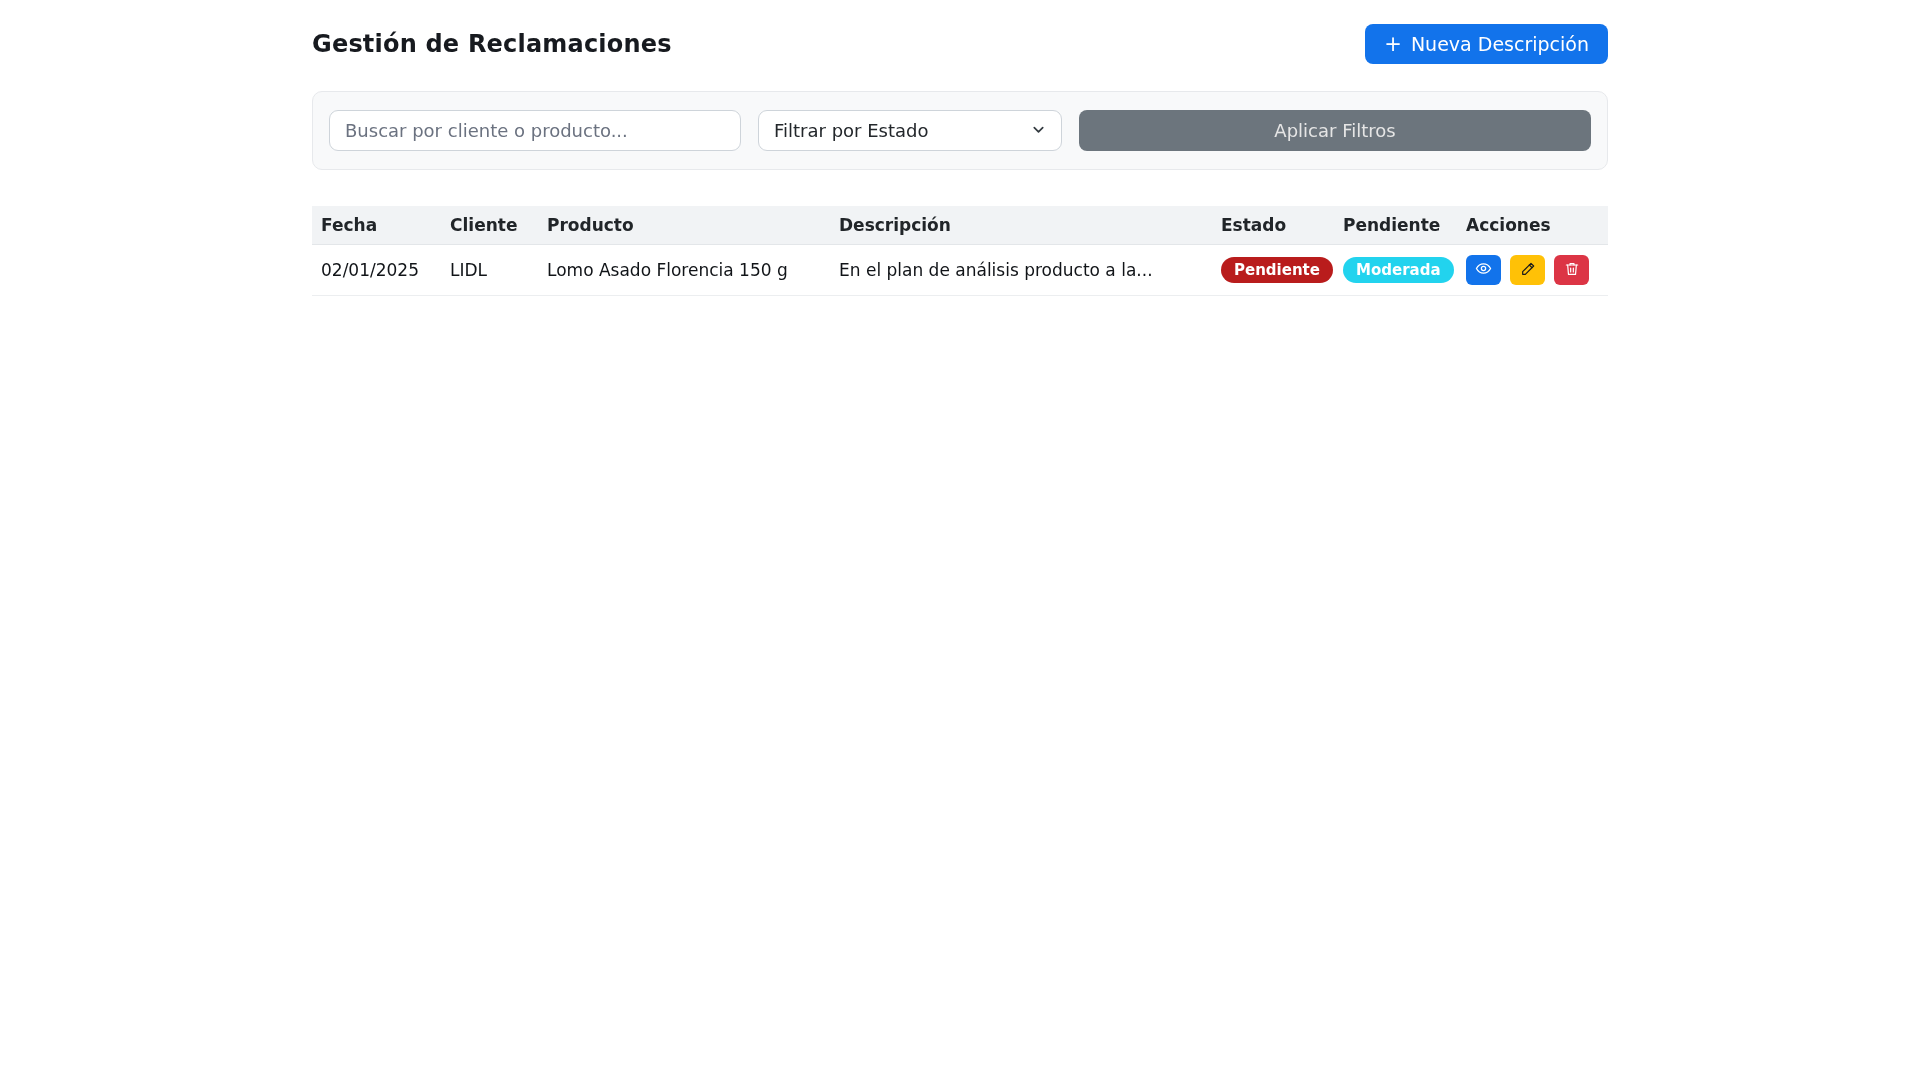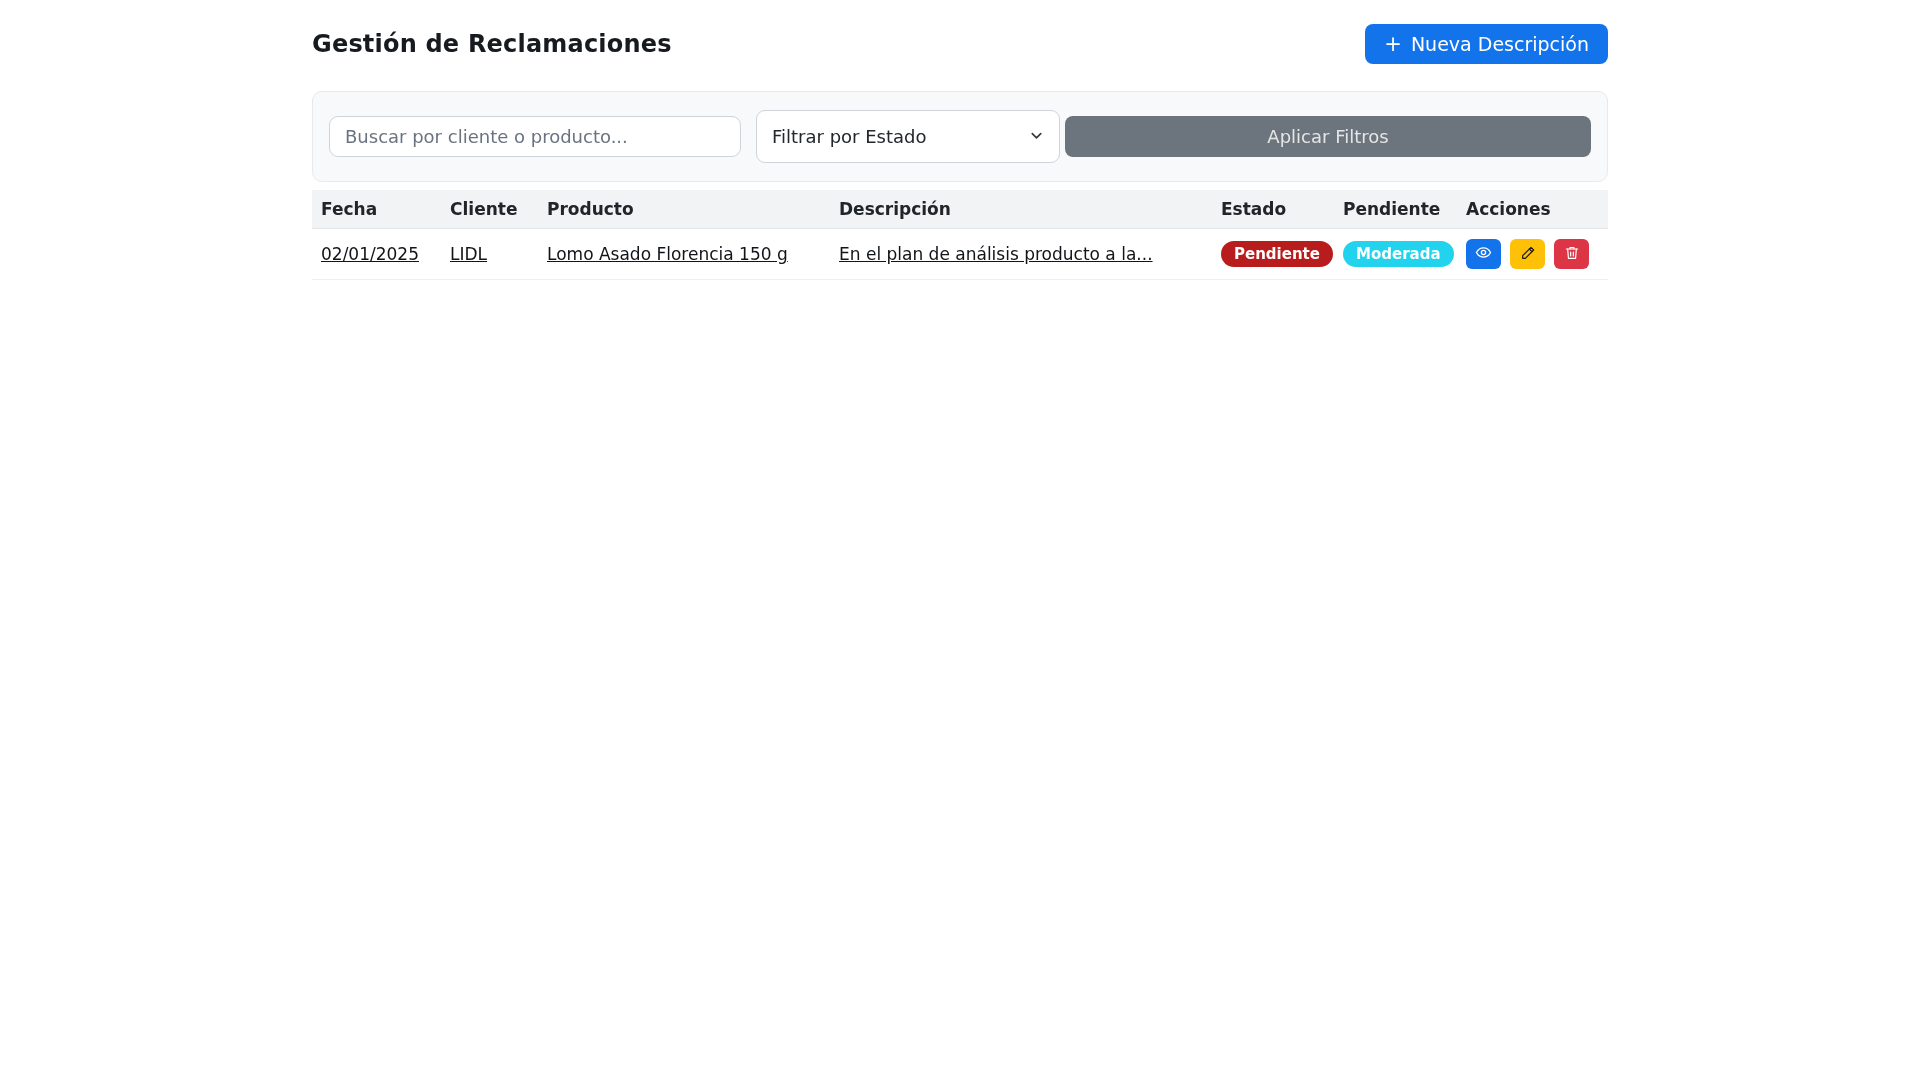--- a/index.html
+++ b/index.html
@@ -10,38 +10,38 @@
   
   .page-header { display: flex; justify-content: space-between; align-items: center; }
   .page-title { font-size: 24px; font-weight: 600; color: #171a1f; letter-spacing: 0.2px; }
   .btn-new { display: inline-flex; align-items: center; gap: 9px; background: #1273eb;
     color: #ffffff; border: none; border-radius: 8px; font-size: 19px;
     padding: 9px 19px; cursor: pointer; font-family: inherit; }
   .btn-new .plus { font-size: 21px; line-height: 1; font-weight: 400; }
 
   
   .filter-bar { margin-top: 27px; background: #f8f9fa; border: 1px solid #e7e9ec;
-    border-radius: 10px; padding: 18px 16px; display: flex; align-items: center; gap: 5px; }
+    border-radius: 10px; padding: 18px 16px; display: flex; align-items: center; gap: 17px; }
   .search-input { width: 412px; height: 41px; border: 1px solid #ced4da; border-radius: 9px;
     padding: 0 15px; font-size: 18px; font-family: inherit; color: #212529; background: #ffffff; outline: none; }
   .search-input::placeholder { color: #6b7280; }
-  .select-box { width: 304px; height: 53px; background: #ffffff; border: 1px solid #ced4da;
+  .select-box { width: 304px; height: 41px; background: #ffffff; border: 1px solid #ced4da;
     border-radius: 9px; display: flex; align-items: center; justify-content: space-between;
-    padding: 0 15px; font-size: 18px; color: #23272b; cursor: pointer; margin-left: 10px; }
+    padding: 0 15px; font-size: 18px; color: #23272b; cursor: pointer; }
   .select-box svg { flex: 0 0 auto; }
   .btn-apply { flex: 1; height: 41px; background: #6c757d; color: #e5e5e5; border: none;
     border-radius: 8px; font-size: 18px; font-family: inherit; cursor: pointer; }
 
   
-  .claims-table { width: 100%; border-collapse: collapse; margin-top: 8px; table-layout: fixed; }
+  .claims-table { width: 100%; border-collapse: collapse; margin-top: 36px; table-layout: fixed; }
   .claims-table th { background: #f1f3f5; text-align: left; font-size: 17px; font-weight: 700;
     color: #212529; padding: 9px 9px; border-bottom: 1px solid #e3e6e9; }
   .claims-table td { font-size: 17px; color: #111418; padding: 10px 9px;
     border-bottom: 1px solid #eceef0; vertical-align: middle;
-    white-space: nowrap; overflow: hidden; text-decoration: underline; }
+    white-space: nowrap; overflow: hidden; }
   .col-fecha { width: 129px; } .col-cliente { width: 97px; } .col-producto { width: 292px; }
   .col-desc { width: 382px; } .col-estado { width: 122px; } .col-gravedad { width: 123px; }
   .col-acciones { width: 151px; }
 
   .badge { display: inline-block; padding: 4px 13px; border-radius: 13px;
     font-size: 15px; font-weight: 700; color: #ffffff; }
   .badge-pendiente { background: #b91c1c; }
   .badge-moderada { background: #22d3ee; }
 
   .actions { display: flex; gap: 9px; align-items: center; }

